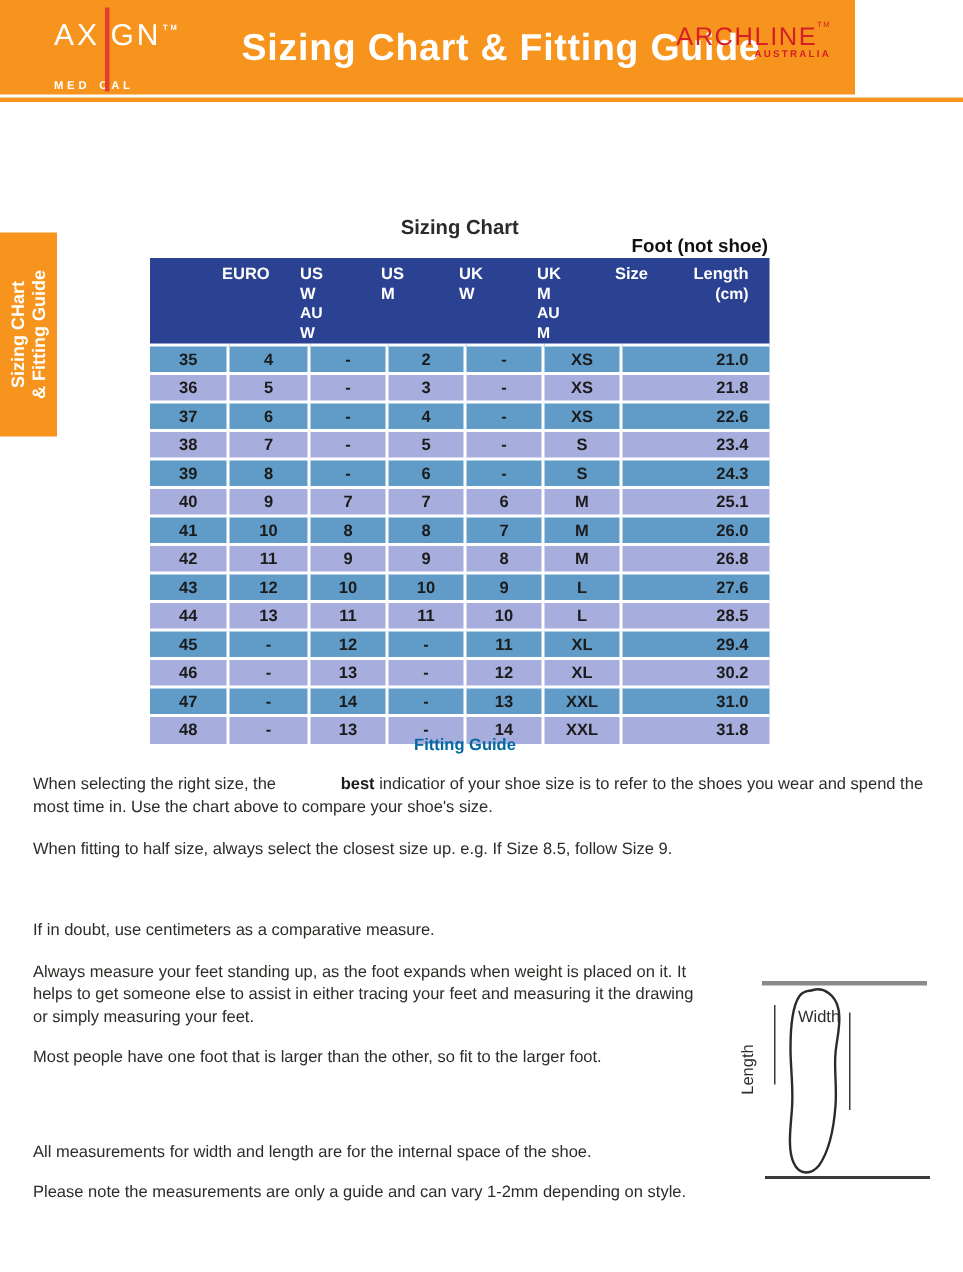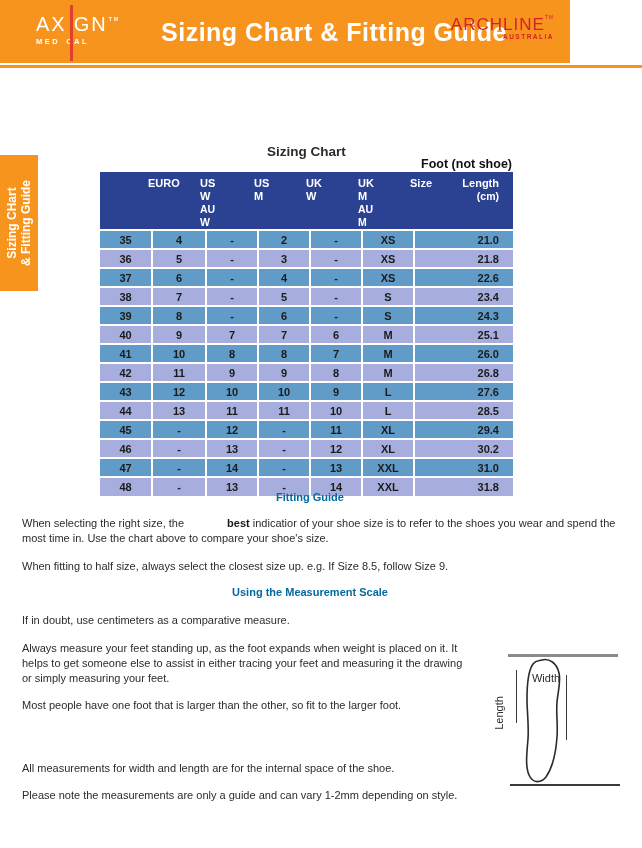--- a/index.html
+++ b/index.html
@@ -15,21 +15,21 @@
     background:var(--orange,#F7941E);
   }
   .topbar-rule {
     position:absolute; left:0; top:65px; width:642px; height:3px;
     background:var(--orange,#F7941E);
   }
   .axign-logo { position:absolute; left:36px; top:13px; width:95px; color:#fff; }
   .axign-word { display:flex; align-items:baseline; font-size:20px; letter-spacing:2px; font-weight:400; }
   .axign-gap { width:7px; }
   .axign-tm { font-size:5px; font-weight:700; vertical-align:top; position:relative; top:-10px; left:1px; }
-  .axign-sub { display:flex; margin-top:1px; font-size:7.5px; font-weight:700; letter-spacing:2.5px; }
+  .axign-sub { display:flex; margin-top:16px; font-size:7.5px; font-weight:700; letter-spacing:2.5px; }
   .axign-sub .axign-gap { width:6px; }
   .axign-redline {
     position:absolute; left:34px; top:-8px; width:2.5px; height:56px;
     background:var(--axign_red,#E2402C);
   }
   .page-title {
     position:absolute; left:134px; top:18px; width:400px; text-align:center;
     color:#ffffff; font-size:25px; font-weight:700; letter-spacing:0.5px;
   }
   .archline-logo { position:absolute; right:16px; top:16px; text-align:right; color:var(--red,#D62027); }
@@ -286,21 +286,20 @@
           <td>XXL</td>
           <td class="col-length">31.8</td>
         </tr>
       </tbody>
   </table>
 
   <div class="sec-heading" style="top:491px;">Fitting Guide</div>
   <p class="para" style="top:516px; width:600px;"><span>When selecting the right size, the </span><b>best</b><span> indicatior of your shoe size is to refer to the shoes you wear and spend the most time in. Use the chart above to compare your shoe's size.</span></p>
   <p class="para" style="top:559px; width:600px;">When fitting to half size, always select the closest size up. e.g. If Size 8.5, follow Size 9.</p>
 
-  <div class="sec-heading" style="top:586px;">Using the Measurement Scale</div>
   <p class="para" style="top:613px; width:600px;">If in doubt, use centimeters as a comparative measure.</p>
   <p class="para" style="top:641px; width:452px;">Always measure your feet standing up, as the foot expands when weight is placed on it. It helps to get someone else to assist in either tracing your feet and measuring it the drawing or simply measuring your feet.</p>
   <p class="para" style="top:698px; width:470px;">Most people have one foot that is larger than the other, so fit to the larger foot.</p>
   <p class="para" style="top:761px; width:470px;">All measurements for width and length are for the internal space of the shoe.</p>
   <p class="para" style="top:788px; width:462px;">Please note the measurements are only a guide and can vary 1-2mm depending on style.</p>
 
   <div class="foot-diagram">
     <div class="fd-topline"></div>
     <svg class="fd-foot" width="50" height="130" viewBox="0 0 50 130">
       <path d="M 24 3 C 31 1, 39 6, 41 16 C 43 25, 40 34, 39 45 C 38 56, 40 68, 39 80 C 38 94, 35 110, 28 120 C 23 126, 15 127, 11 118 C 7 109, 9 95, 10 82 C 11 68, 9 55, 9 42 C 9 28, 10 14, 15 7 C 18 3, 21 4, 24 3 Z" fill="none" stroke="#2b2b2b" stroke-width="1.6" stroke-linejoin="round"></path>

